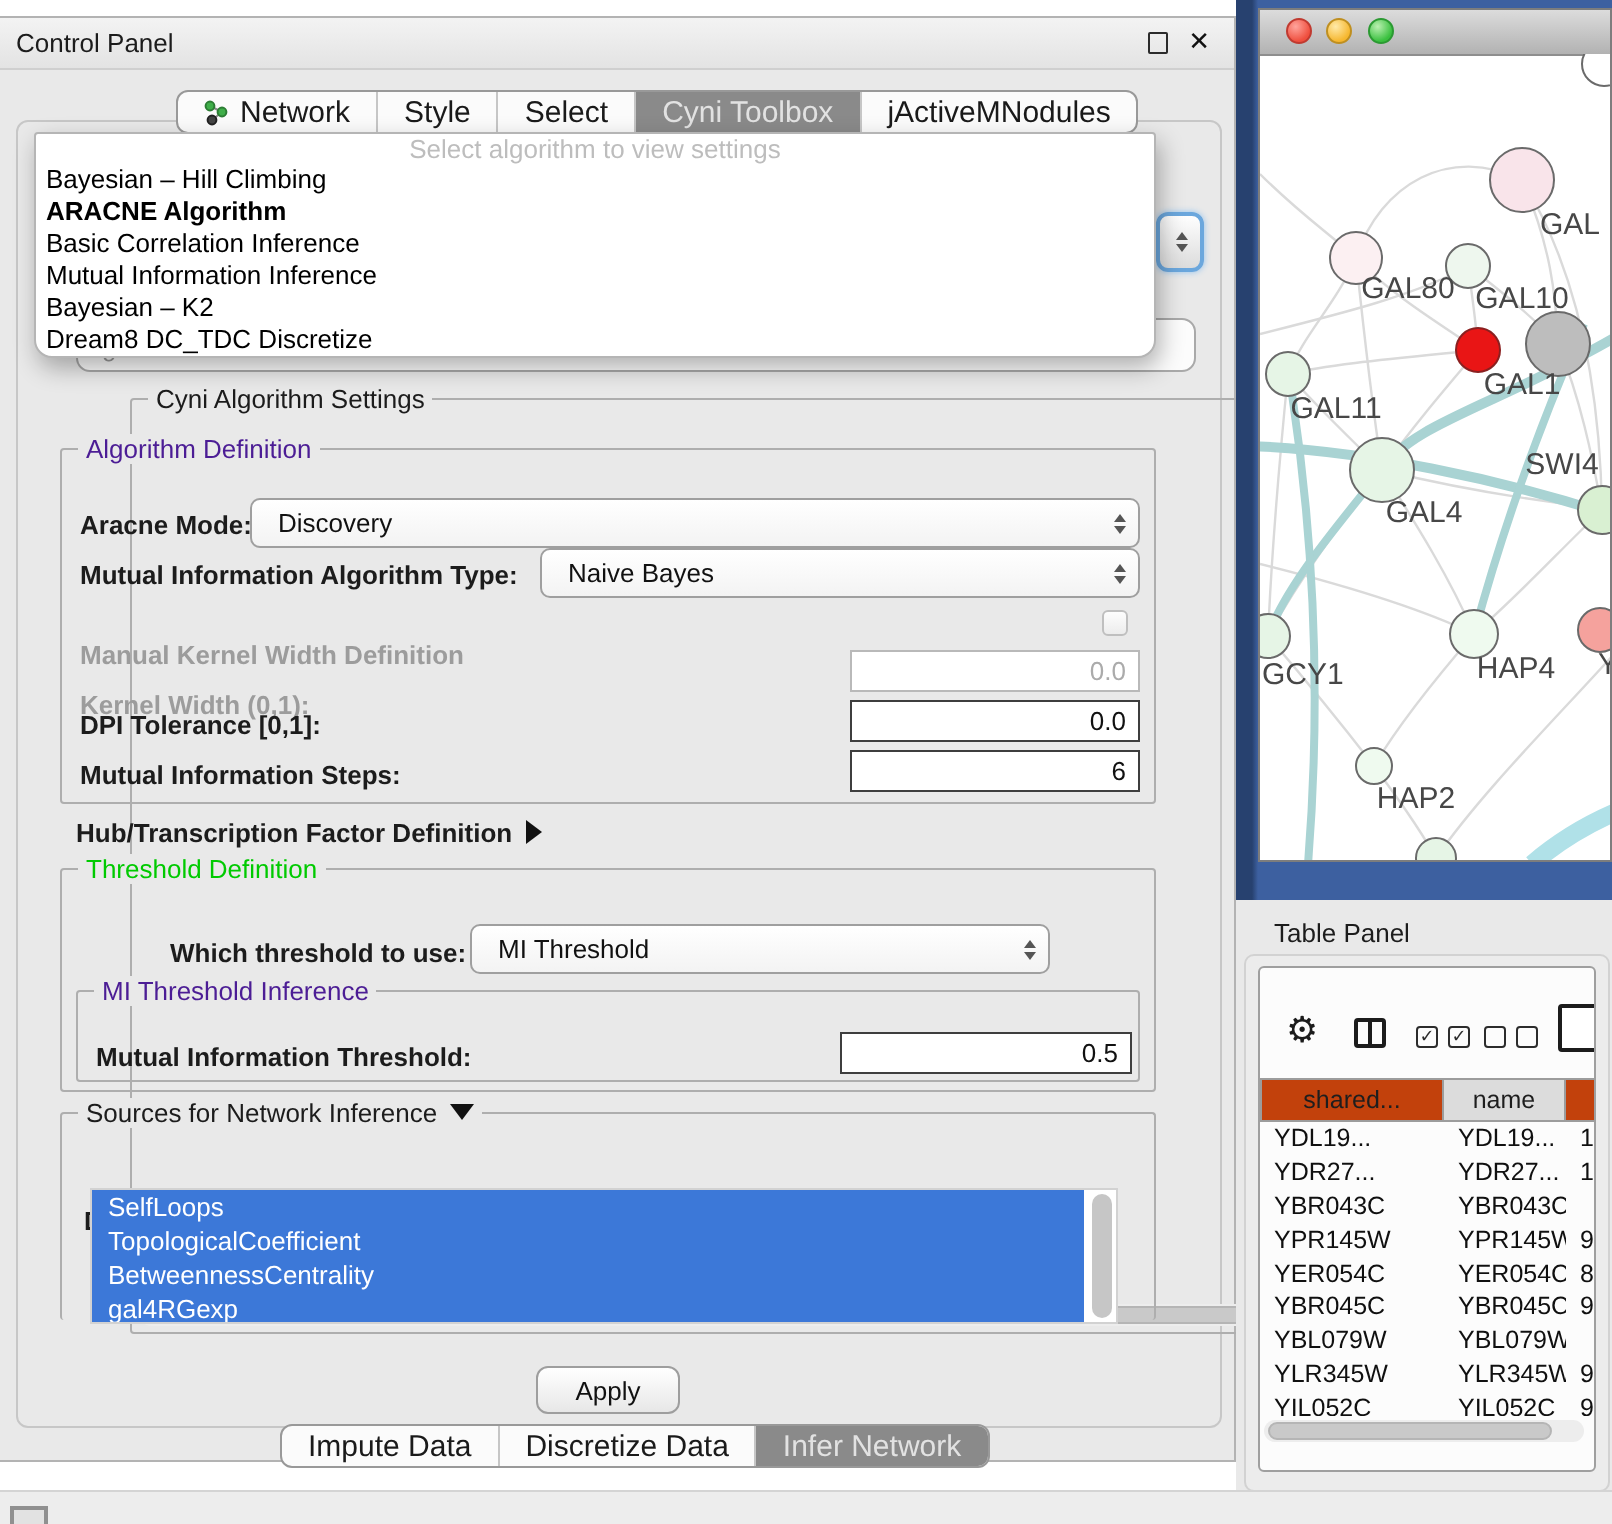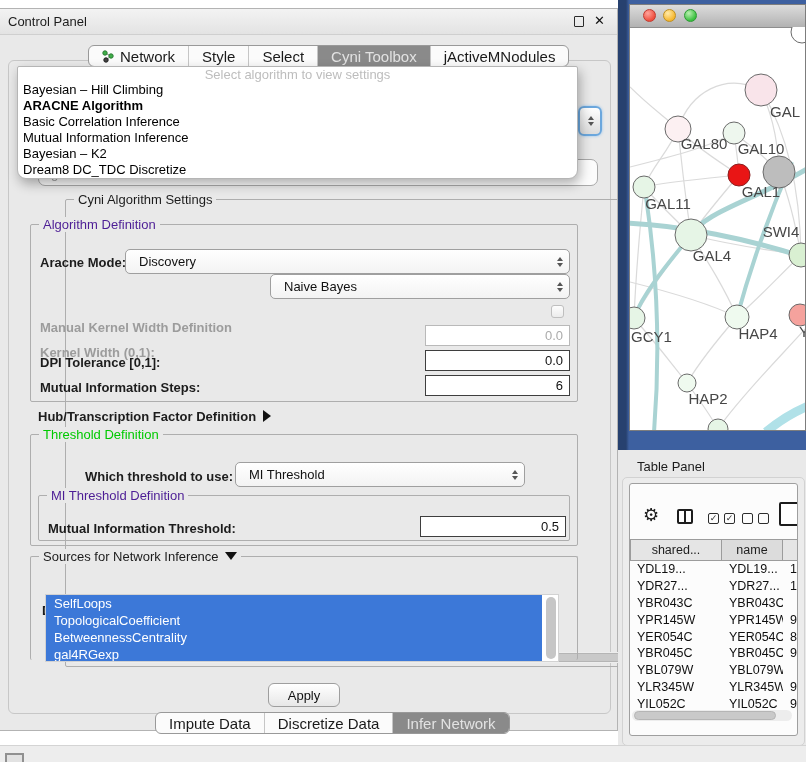--- a/index.html
+++ b/index.html
@@ -107,21 +107,21 @@
   .colico{position:absolute;left:47px;top:25px;width:16px;height:15px;border:2px solid #1c1c1c;border-radius:2px;box-sizing:border-box;}
   .colico::after{content:"";position:absolute;left:5px;top:0;width:2px;height:100%;background:#1c1c1c;}
   .cbpair{position:absolute;top:29px;display:flex;gap:5px;}
   .cb{width:11px;height:11px;border:1.6px solid #2c2c2c;border-radius:2px;box-sizing:border-box;
       font-size:9px;line-height:8px;text-align:center;color:#2c2c2c;font-weight:bold;}
   .pageico{position:absolute;left:149px;top:18px;width:16px;height:20px;border:2px solid #1c1c1c;border-radius:2px;background:#fff;}
   .tp-head{position:absolute;left:0;top:55px;display:flex;height:22px;}
   .th{border:1px solid #9c9c9c;border-left:none;display:flex;align-items:center;justify-content:center;
      font-size:12.5px;color:#1e1e1e;box-sizing:border-box;white-space:nowrap;overflow:hidden;}
   .th.first{border-left:1px solid #9c9c9c;}
-  .th.blue{background:#e5e5e5;}
+  .th.blue{background:#c2410c;}
   .th.grayh{background:#dcdcdc;}
   .tbody{position:absolute;left:0;top:77px;width:220px;height:147px;overflow:hidden;}
   .tr{display:flex;height:16.8px;align-items:center;font-size:12.5px;color:#101010;}
   .td{box-sizing:border-box;white-space:nowrap;overflow:hidden;}
   .tp-hscroll{position:absolute;left:2px;top:226px;width:160px;height:11px;}
 
   
   .bottom-strip{position:absolute;left:0;top:745px;width:806px;height:17px;background:#ededed;border-top:1px solid #d4d4d4;}
   .mini-ico{position:absolute;left:5px;top:7px;width:19px;height:14px;border:2px solid #909090;background:#e2e2e2;box-sizing:border-box;}
 </style>
@@ -197,20 +197,21 @@
     <span class="legend blue">Algorithm Definition</span>
   </div>
   <span class="lbl" style="left:40px;top:246px;">Aracne Mode:</span>
   <div class="combo" style="left:125px;top:240px;width:445px;height:25px;">
     <span>Discovery</span>
     <span class="stepper">
         <span class="tri-up"></span>
         <span class="tri-down"></span>
       </span>
   </div>
+  <span class="lbl" style="left:40px;top:271px;">Mutual Information Algorithm Type:</span>
   <div class="combo" style="left:270px;top:265px;width:300px;height:25px;">
     <span>Naive Bayes</span>
     <span class="stepper">
         <span class="tri-up"></span>
         <span class="tri-down"></span>
       </span>
   </div>
   <span class="lbl gray" style="left:40px;top:296px;">Manual Kernel Width Definition</span>
   <div class="chk" style="left:551px;top:296px;"></div>
   <span class="lbl gray" style="left:40px;top:321px;">Kernel Width (0,1):</span>
@@ -227,42 +228,42 @@
   </div>
   <span class="lbl" style="left:85px;top:460px;">Which threshold to use:</span>
   <div class="combo" style="left:235px;top:453px;width:290px;height:25px;">
     <span>MI Threshold</span>
     <span class="stepper">
         <span class="tri-up"></span>
         <span class="tri-down"></span>
       </span>
   </div>
   <div class="group" style="left:38px;top:486px;width:532px;height:46px;">
-    <span class="legend blue">MI Threshold Definition</span>
+    <span class="legend blue">MI Threshold Inference</span>
   </div>
   <span class="lbl" style="left:48px;top:512px;">Mutual Information Threshold:</span>
   <div class="field strong" style="left:420px;top:507px;width:146px;height:21px;">0.5</div>
 
   <div class="group" style="left:30px;top:547px;width:548px;height:104px;border-bottom:none;">
     <span class="legend"><span>Sources for Network Inference</span><span class="tri-dn"></span></span>
   </div>
   <span class="lbl" style="left:42px;top:594px;">Data Attributes</span>
   <div class="attr-list">
     <div id="attr-items">
         <div class="attr-item">SelfLoops</div>
         <div class="attr-item">TopologicalCoefficient</div>
         <div class="attr-item">BetweennessCentrality</div>
         <div class="attr-item">gal4RGexp</div>
       </div>
     <div class="attr-vscroll"></div>
   </div>
 
   <div class="apply-btn">Apply</div>
 
-  <div class="seg" id="bottom-tabs" style="left:140px;top:703px;margin-left:15px;">
+  <div class="seg" id="bottom-tabs" style="left:140px;top:703px;">
       <div class="tab">
         <span>Impute Data</span>
       </div>
       <div class="tab">
         <span>Discretize Data</span>
       </div>
       <div class="tab sel">
         <span>Infer Network</span>
       </div>
     </div>

